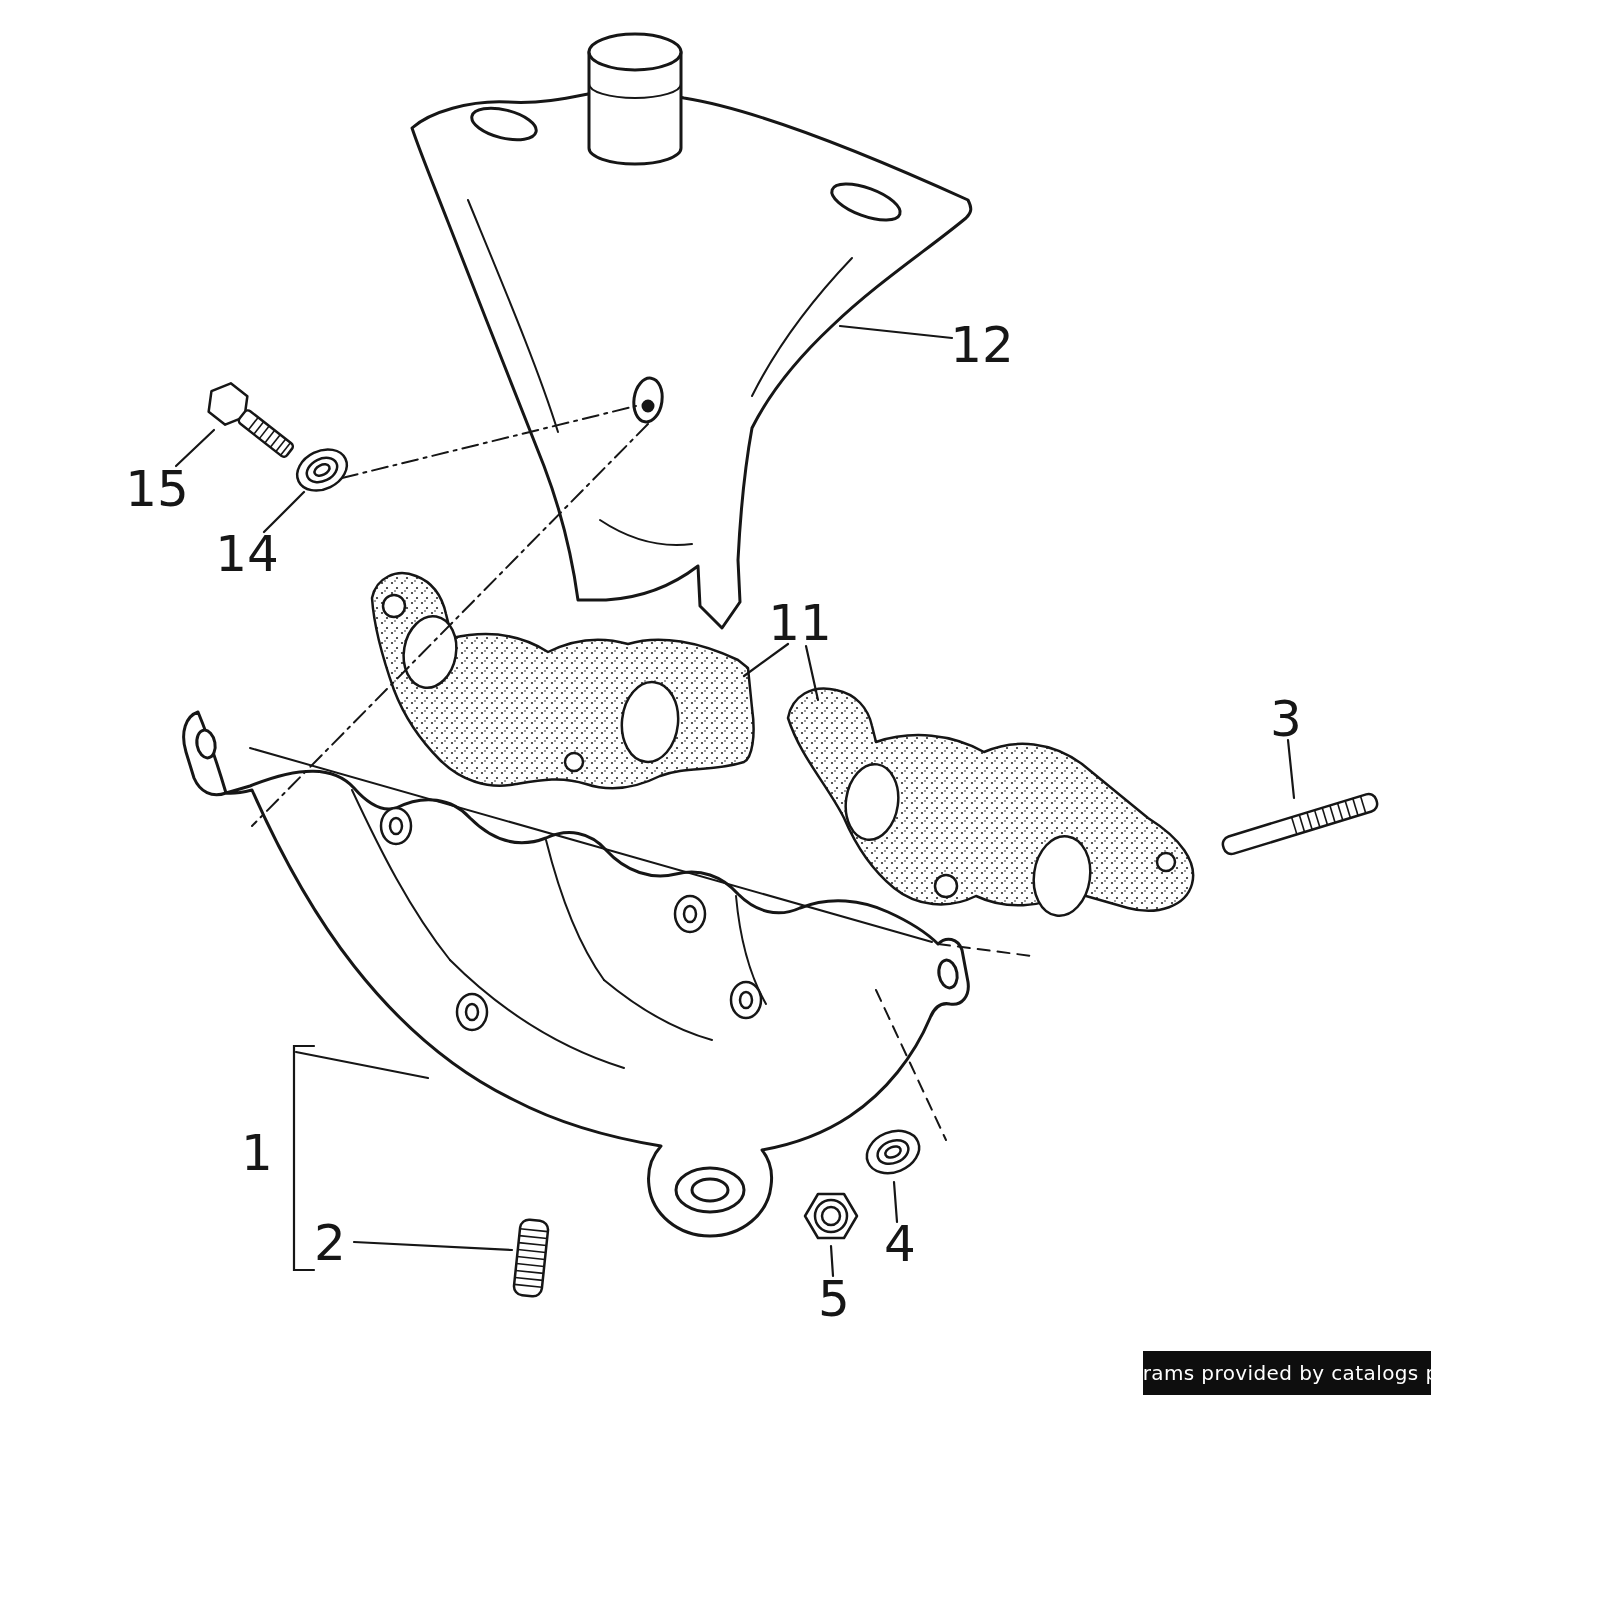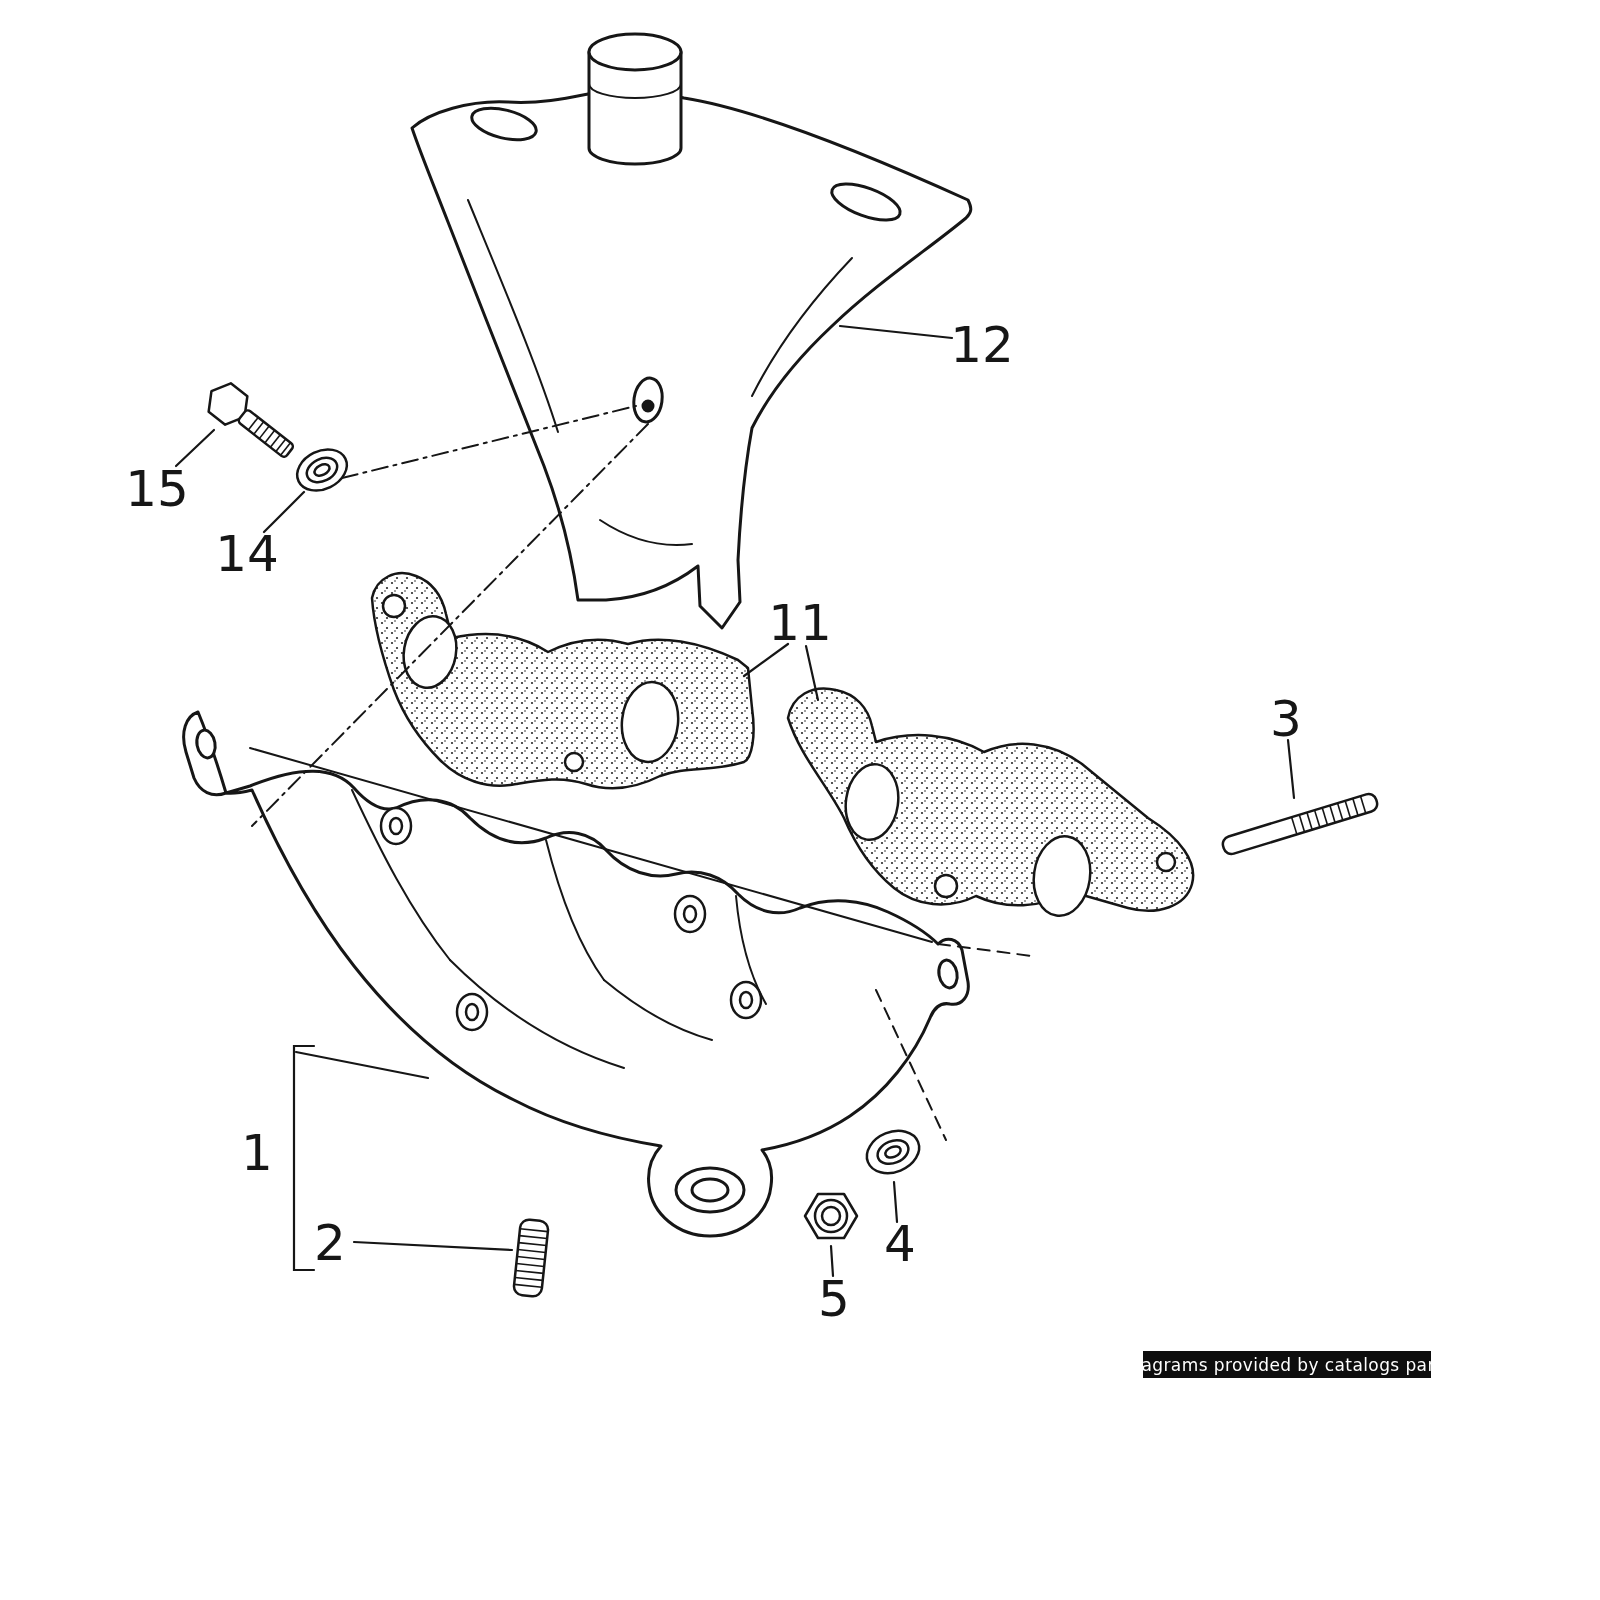--- a/index.html
+++ b/index.html
@@ -4,24 +4,24 @@
 <style>
   html,body { margin:0; padding:0; background:#ffffff; }
   .stage {
     position:relative; width:1600px; height:1600px;
     background:#ffffff; overflow:hidden;
     font-family:"DejaVu Sans","Liberation Sans",sans-serif;
     padding-left:36px;
   }
   .stage svg { position:absolute; left:0; top:0; }
   .watermark {
-    position:absolute; left:1143px; top:1351px; width:288px; height:27px;
+    position:absolute; left:1143px; top:1351px; width:288px; height:44px;
     background:#0e0e0e; color:#ffffff;
     display:flex; align-items:center; justify-content:center;
-    font-size:17px; letter-spacing:0.4px; white-space:nowrap;
+    font-size:20px; letter-spacing:0.4px; white-space:nowrap;
   }
   .part-title {
     position:absolute; left:872px; top:1458px;
     font-size:76px; font-weight:500; color:#303030;
     letter-spacing:1px; white-space:nowrap;
   }
   .callout { font-size:50px; fill:#161616; font-weight:400; }
 </style>
 </head>
 <body>

